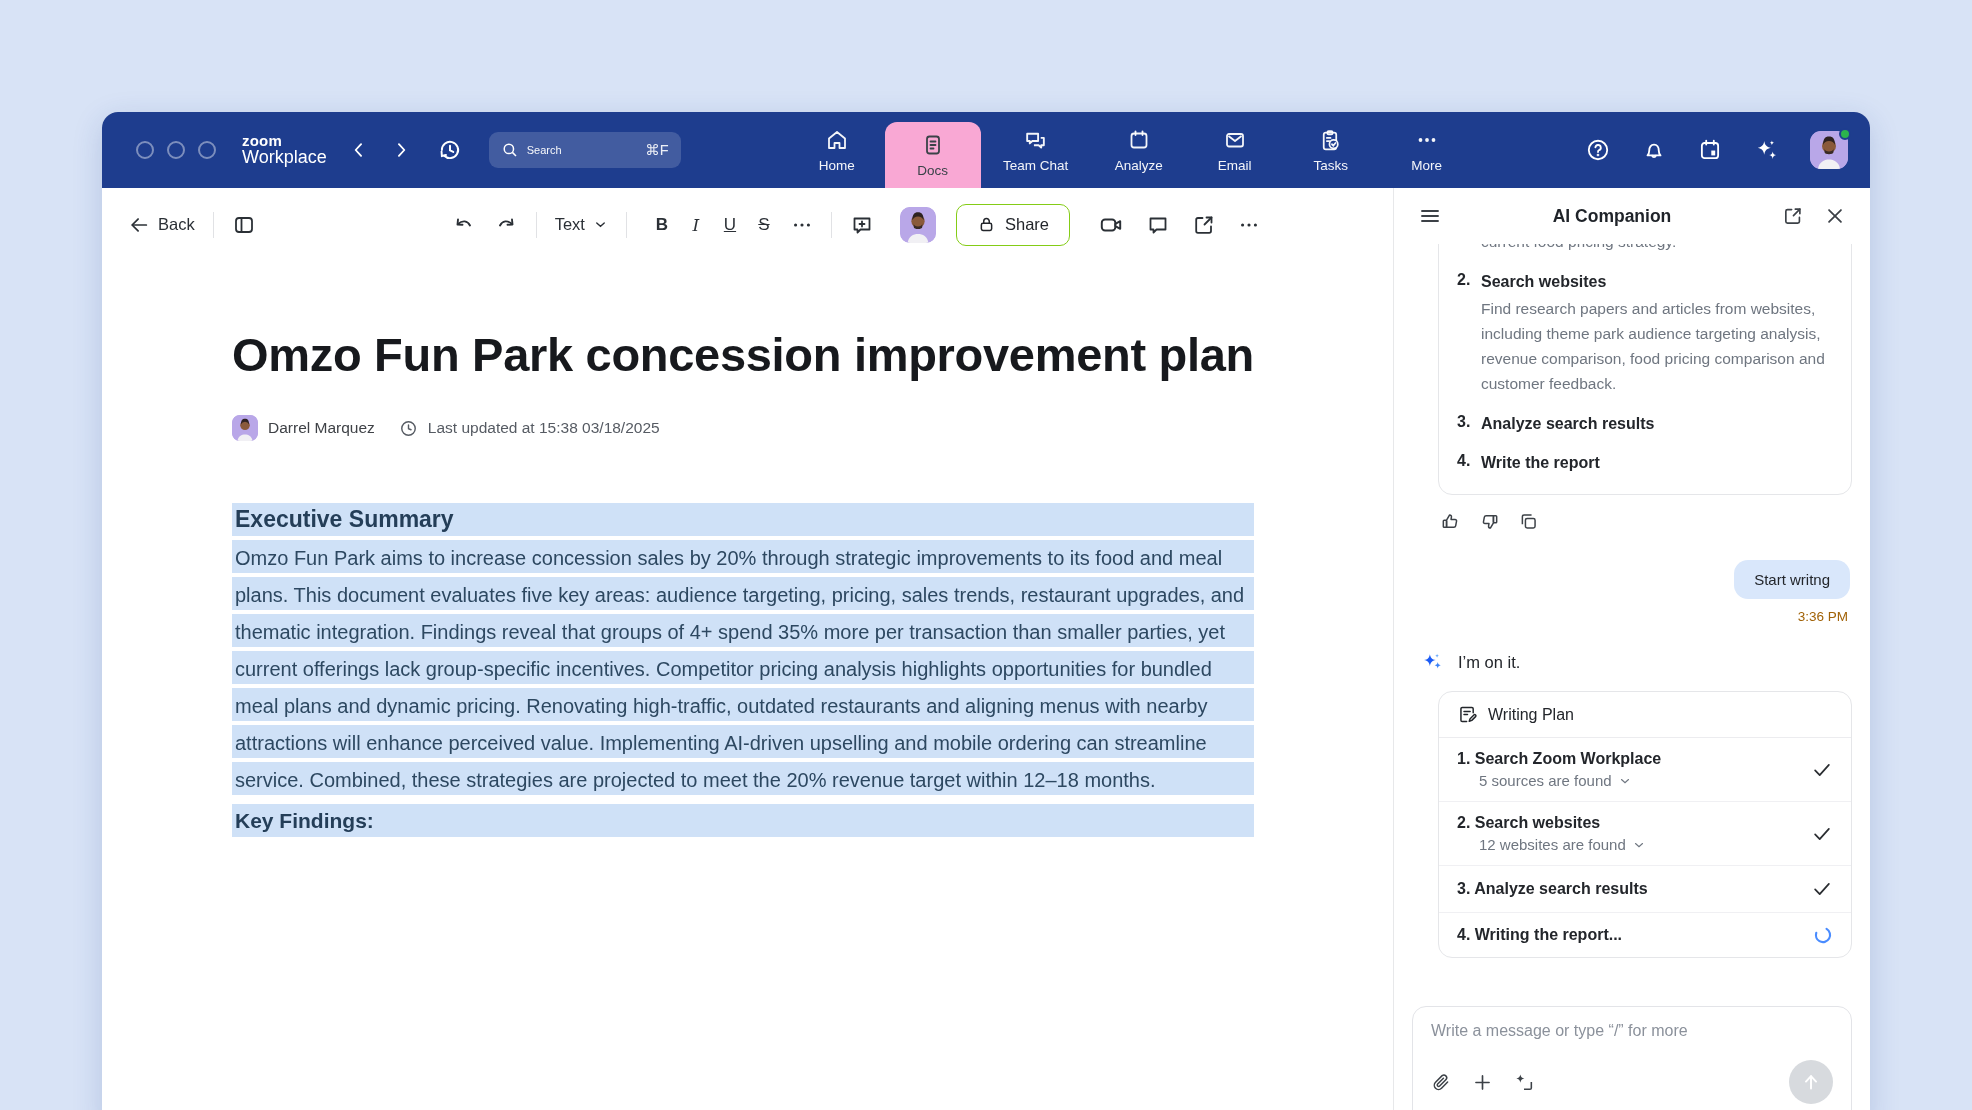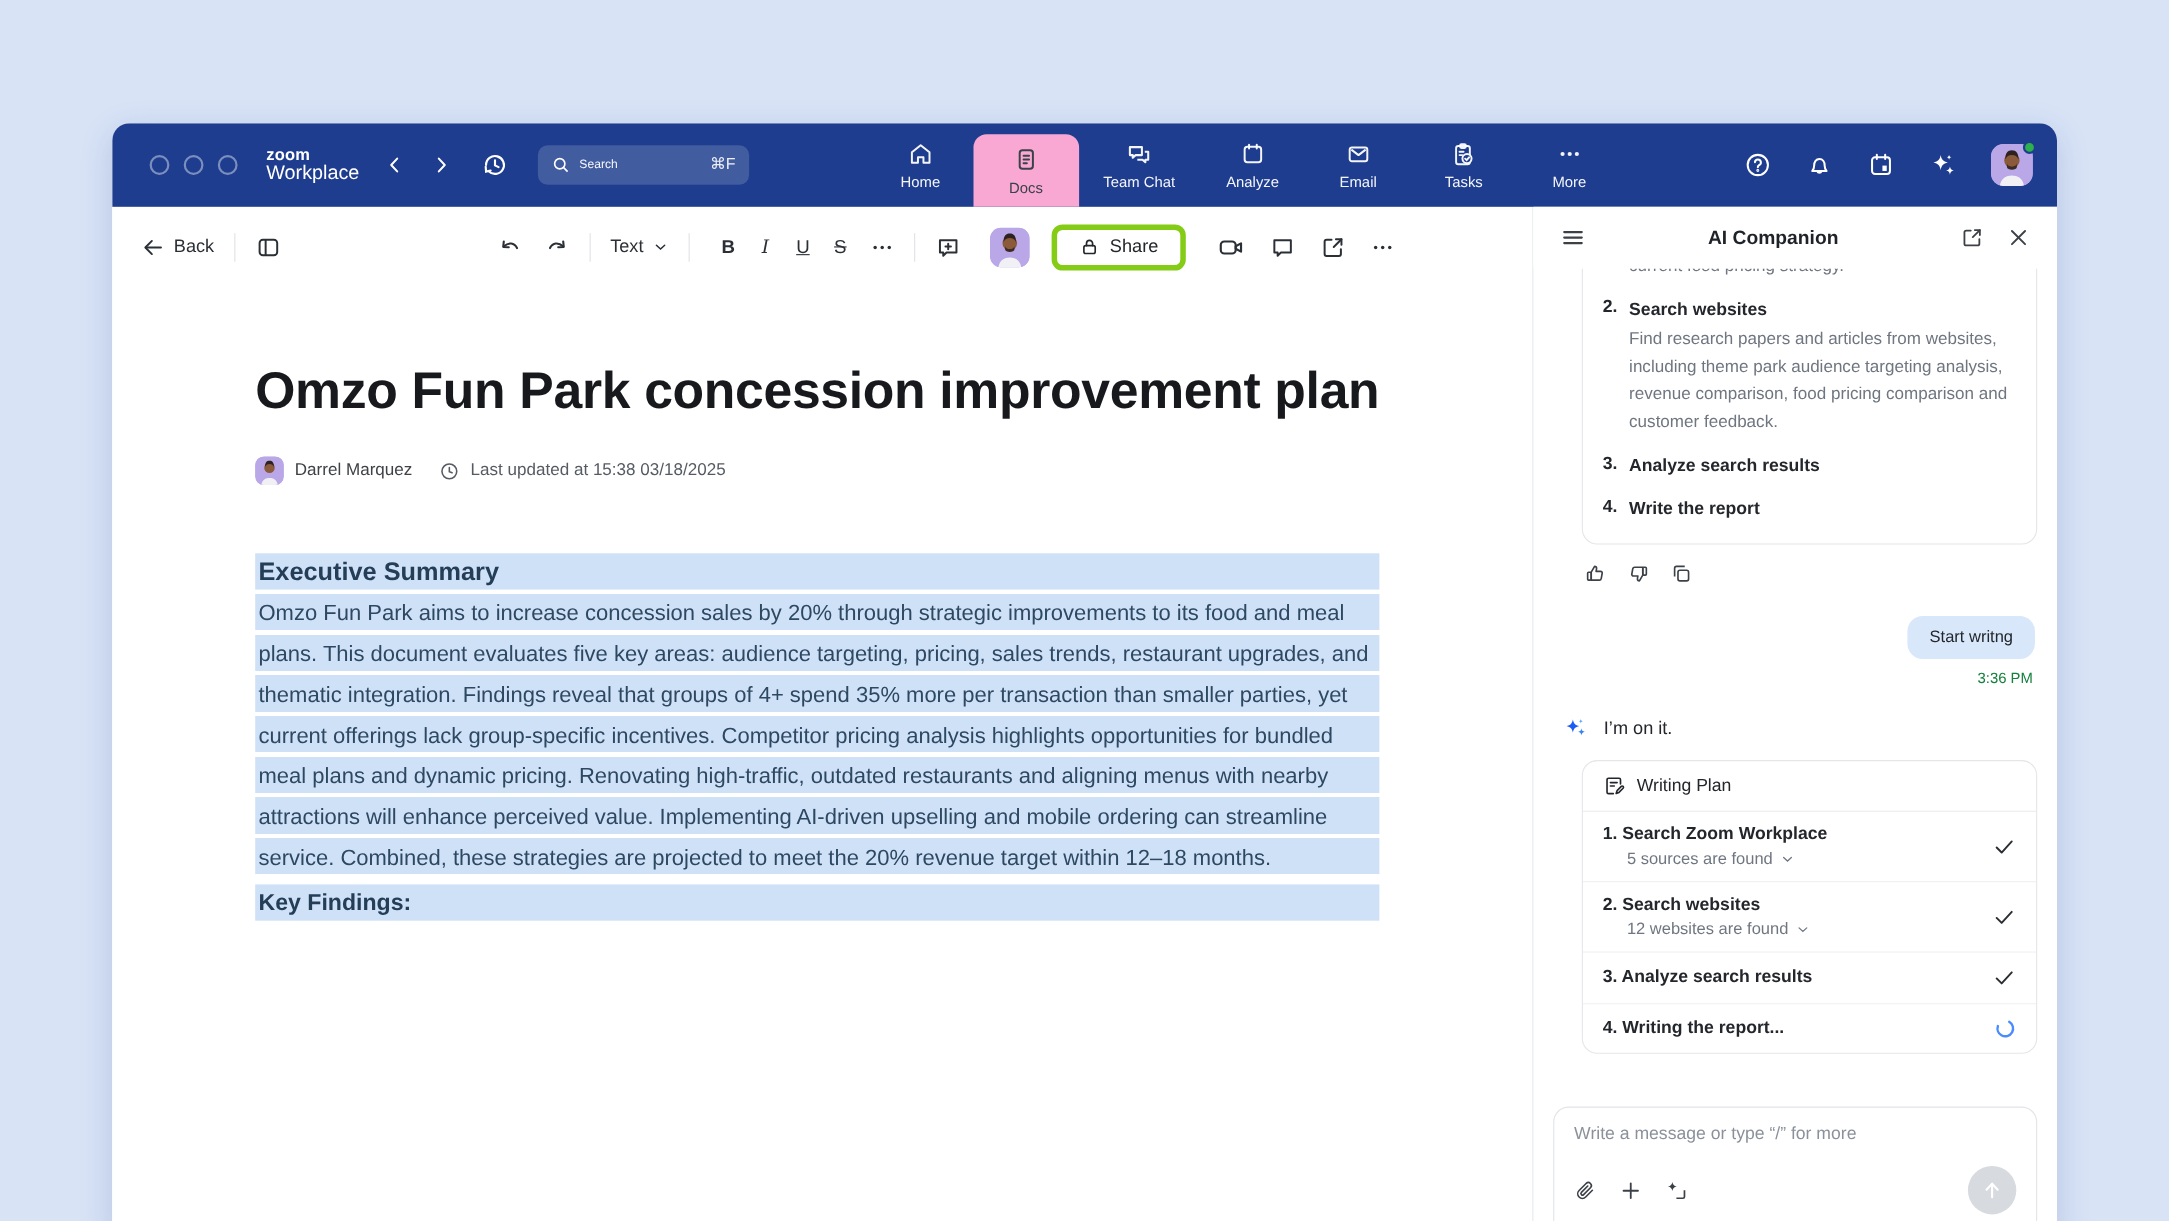--- a/index.html
+++ b/index.html
@@ -39,21 +39,21 @@
   .main { display:flex; height:938px; background:#fff; }
   .doc-area { width:1291px; display:flex; flex-direction:column; }
 
   
   .toolbar { height:73px; display:flex; align-items:center; padding:0 26px; color:#33383d; flex:none; }
   .tbtn { display:flex; align-items:center; gap:8px; background:none; border:none; color:#2b3036; font-size:16.5px; cursor:pointer; }
   .tdiv { width:1px; height:26px; background:#e1e2e5; margin:0 18px; }
   .fmt { font-size:17px; width:34px; text-align:center; background:none; border:none; color:#2b3036; cursor:pointer; }
   .fmt.b { font-weight:700; } .fmt.i { font-style:italic; font-family:"DejaVu Serif",serif; }
   .fmt.u { text-decoration:underline; } .fmt.s { text-decoration:line-through; }
-  .share { display:flex; align-items:center; gap:9px; border:5px solid #84cc16; background:#fff; border-radius:10px;
+  .share { display:flex; align-items:center; gap:9px; border:1px solid #84cc16; background:#fff; border-radius:10px;
            height:42px; padding:0 20px; font-size:16.5px; color:#23262b; margin-left:20px; cursor:pointer; }
   .mini-av { width:36px; height:36px; border-radius:10px; background:#b9a7e8; margin-left:26px; overflow:hidden; cursor:pointer; }
 
   
   .canvas { flex:1; overflow:hidden; padding:50px 0 0 130px; }
   .col { width:1022px; }
   h1.doctitle { font-size:47px; line-height:88px; font-weight:700; color:#17191d; letter-spacing:-.3px; }
   .meta { display:flex; align-items:center; gap:10px; margin-top:16px; color:#565b63; }
   .meta .mav { width:26px; height:26px; border-radius:8px; background:#b9a7e8; overflow:hidden; }
   .meta .name { font-size:15.5px; color:#3f4247; margin-right:14px; }
@@ -75,21 +75,21 @@
   .preview { margin:-14px 18px 0 44px; padding:10px 18px 20px; }
   .clipline { height:13px; overflow:hidden; }
   .clipline div { margin-top:-12px; padding-left:24px; font-size:15.5px; line-height:25px; color:#6f7680; }
   .pitem { display:flex; margin-top:17px; }
   .pitem .num { width:24px; font-size:16px; font-weight:700; color:#23262b; flex:none; }
   .pitem .pt { font-size:16px; font-weight:700; color:#23262b; line-height:22px; }
   .pitem .pd { font-size:15.5px; line-height:25px; color:#6f7680; margin-top:3px; }
   .fb { display:flex; gap:18px; margin:16px 0 0 46px; color:#707680; }
   .bubwrap { display:flex; justify-content:flex-end; margin:28px 20px 0 0; }
   .bubble { background:#d9e7fb; border-radius:14px; padding:11px 20px; font-size:15px; color:#23262b; }
-  .time { text-align:right; margin:10px 22px 0 0; font-size:13.5px; color:#15803d; }
+  .time { text-align:right; margin:10px 22px 0 0; font-size:13.5px; color:#a16207; }
   .airow { display:flex; align-items:center; gap:13px; margin:26px 0 0 26px; font-size:16.5px; color:#23262b; }
   .plan { margin:16px 18px 0 44px; }
   .plan-head { display:flex; align-items:center; gap:10px; padding:12px 18px; border-bottom:1px solid #ececef;
                font-size:16px; color:#23262b; }
   .step { display:flex; align-items:center; padding:12px 18px; border-bottom:1px solid #f0f0f3; }
   .step:last-child { border-bottom:none; }
   .step .left { flex:1; }
   .step .st { font-size:16px; font-weight:700; color:#23262b; }
   .step .ss { display:flex; align-items:center; gap:6px; font-size:15px; color:#6f7680; margin:4px 0 0 22px; cursor:pointer; }
   .spinner { width:20px; height:20px; }

